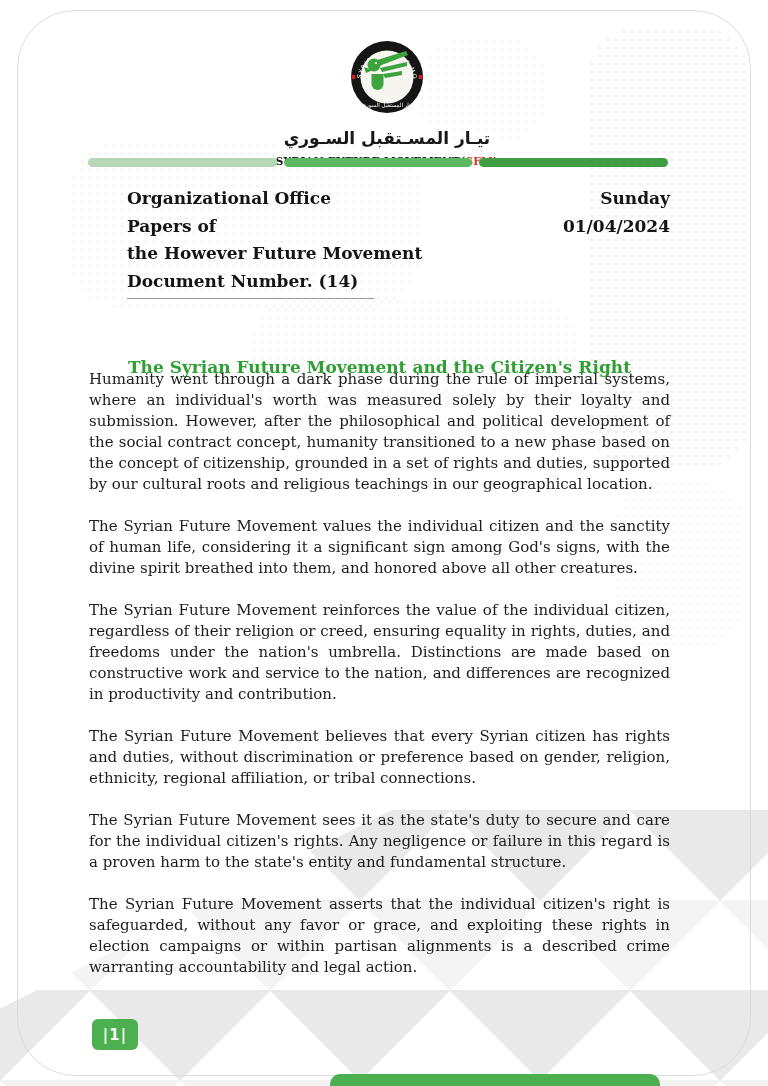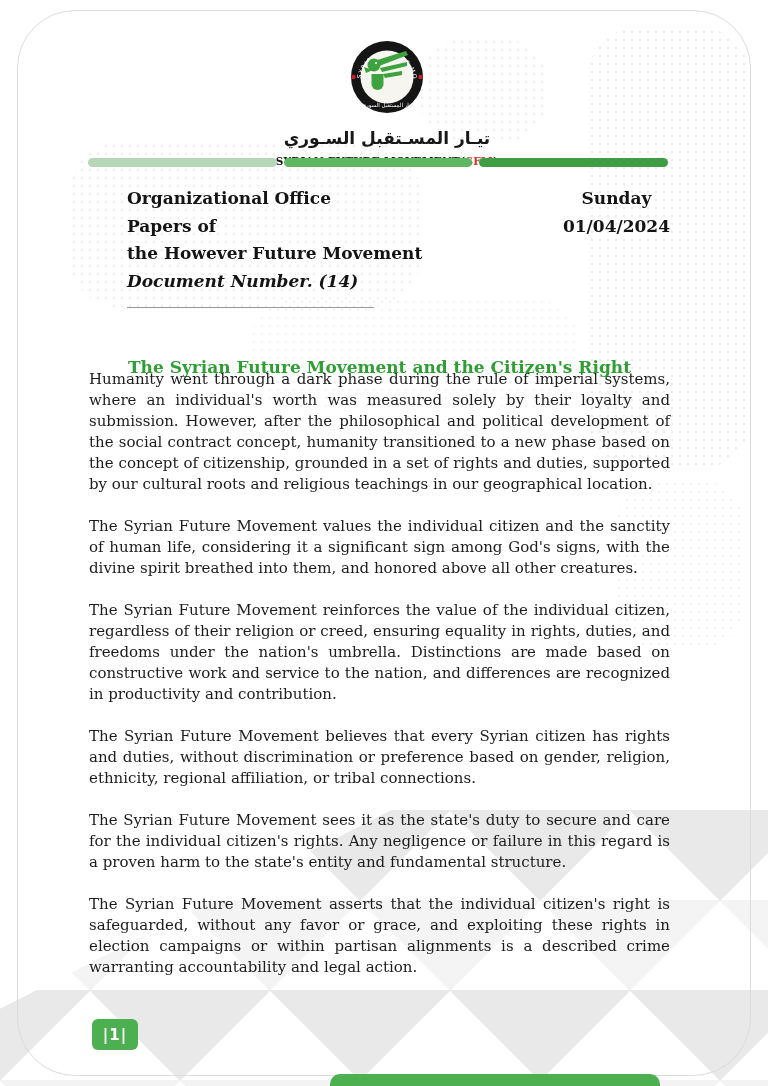--- a/index.html
+++ b/index.html
@@ -44,22 +44,22 @@
     color:#171717;margin-top:14px;letter-spacing:1.5px;direction:rtl;
   }
   .org-name-en{
     font-weight:bold;font-size:10.5px;color:#171717;letter-spacing:.3px;margin-top:7px;
   }
   
   .bars{position:absolute;top:158px;left:88px;width:580px;display:flex;gap:7px;}
   .bar{height:9px;flex:1;border-radius:5px;}
   
   .hdr{position:absolute;top:185px;left:92px;font-weight:bold;font-size:17px;line-height:27.5px;color:#141414;margin-left:35px;}
-  .hdr-line.u{border-bottom:1.5px solid #9a9a9a;padding-bottom:12px;padding-right:16px;display:table;font-style:italic;}
-  .date-block{position:absolute;top:185px;right:98px;text-align:center;font-weight:bold;font-size:17px;line-height:27.5px;color:#141414;}
+  .hdr-line.u{border-bottom:1.5px solid #9a9a9a;padding-bottom:3px;padding-right:16px;display:table;}
+  .date-block{position:absolute;top:185px;right:98px;text-align:right;font-weight:bold;font-size:17px;line-height:27.5px;color:#141414;}
   
   .doc-title{
     position:absolute;top:321px;left:89px;width:581px;text-align:center;
     font-weight:bold;font-size:17px;margin-top:36px;
   }
   .body-text{position:absolute;top:357px;left:89px;width:581px;font-size:15px;line-height:21px;text-align:justify;}
   .para{margin:12px 0 21px 0;}
   
   .page-badge{
     position:absolute;left:92px;top:1019px;width:46px;height:31px;border-radius:6px;

